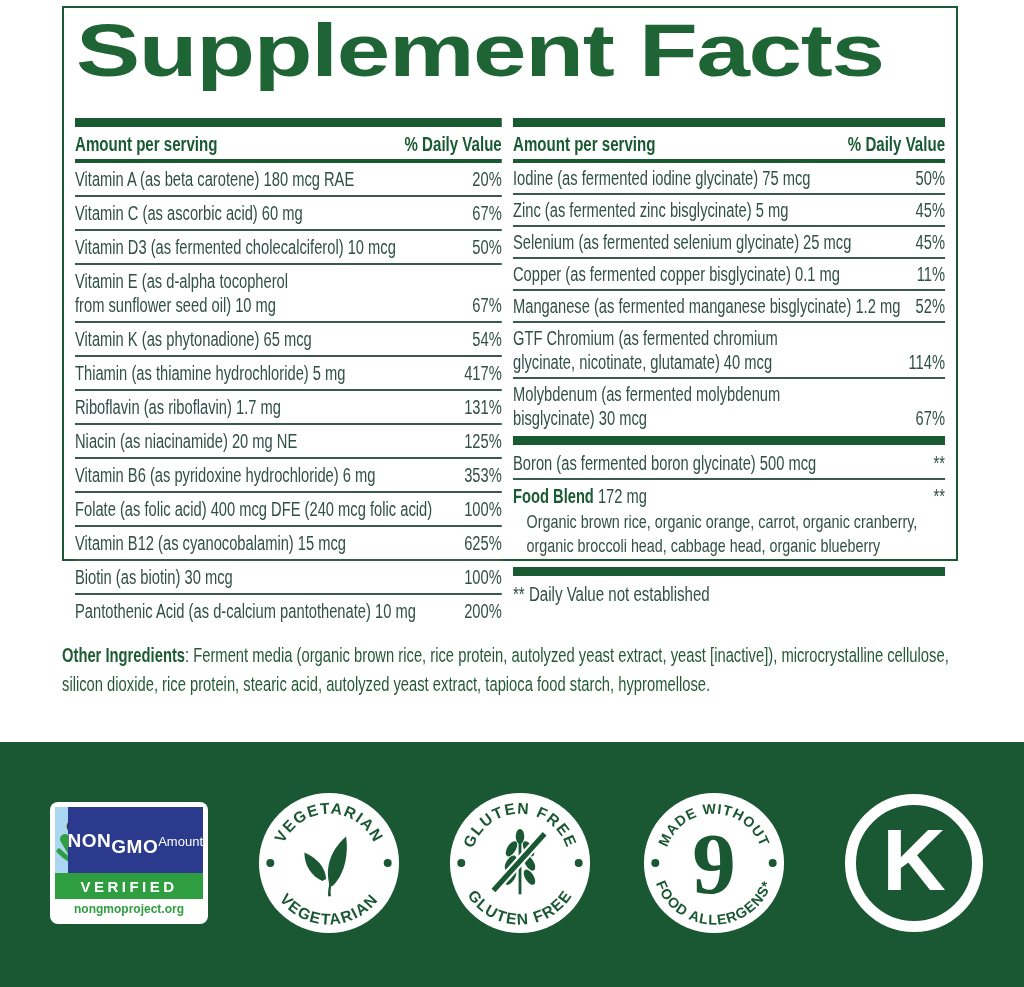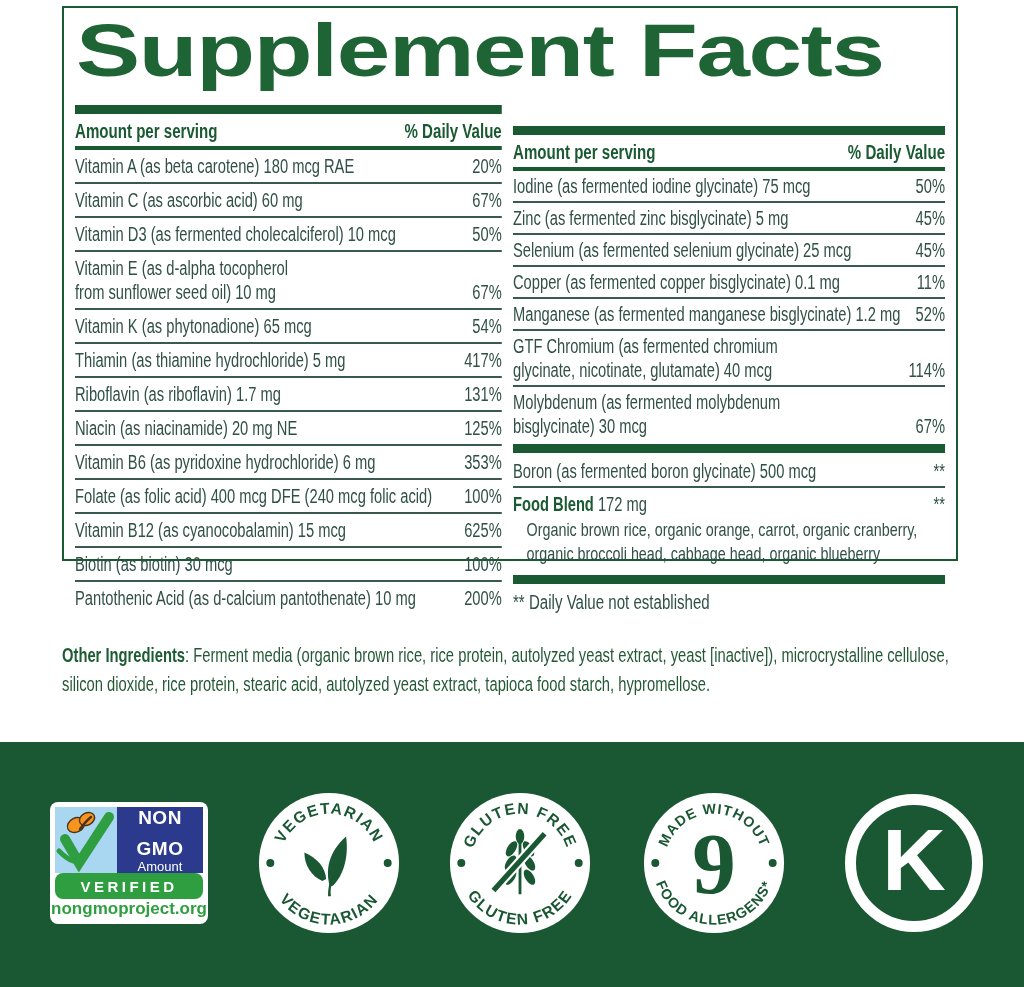--- a/index.html
+++ b/index.html
@@ -6,22 +6,22 @@
   body{
     width:1024px;height:987px;position:relative;background:#ffffff;
     font-family:"Liberation Sans",sans-serif;overflow:hidden;
   }
   
   .label-box{position:absolute;left:62px;top:6px;width:896px;height:555px;
     border:2.5px solid #1a5a32;box-sizing:border-box;background:#fff;}
   .title{position:absolute;left:12px;top:6px;font-size:74px;line-height:74px;
     font-weight:bold;color:#1f6434;letter-spacing:-1px;white-space:nowrap;
     transform:scaleX(1.30);transform-origin:0 0;}
-  .columns{position:absolute;left:11px;top:104px;width:877px;height:502px;
-    display:flex;align-items:flex-end;}
+  .columns{position:absolute;left:11px;top:110px;width:877px;height:502px;
+    display:flex;align-items:flex-start;}
   .col{position:relative;overflow:visible;}
   .col-l{width:427px;}
   .col-r{flex:1;}
   .vdivider{width:7px;background:#1a5a32;margin:0 8px 0 3px;}
   .inner{transform:scaleX(0.754);transform-origin:0 0;}
   .inner-l{width:566px;}
   .inner-r{width:573px;}
   .bar{height:9px;background:#1a5a32;}
   .bar-mid{margin:3px 0;}
   .hdr{display:flex;justify-content:space-between;align-items:flex-end;
@@ -46,28 +46,28 @@
   .other-inner{width:1250px;transform:scaleX(0.72);transform-origin:0 0;
     font-size:20.5px;line-height:29px;color:#245936;}
   .other-inner b{color:#1d5c33;}
   
   .footer{position:absolute;left:0;top:742px;width:1024px;height:245px;background:#1a5733;}
   
   .ng{position:absolute;left:50px;top:60px;width:158px;height:122px;background:#fff;
     border-radius:8px;padding:5px;box-sizing:border-box;display:flex;flex-direction:column;}
   .ng-top{display:flex;height:66px;}
   .ng-art{width:62px;background:#a9d7f2;position:relative;overflow:hidden;}
-  .ng-txt{flex:1;background:#2b3a8c;color:#fff;display:flex;flex-direction:column;
+  .ng-txt{flex:1;background:#2b3a8c;color:#fff;display:flex;flex-direction:row;
     align-items:center;justify-content:center;line-height:1;}
   .ng-non,.ng-gmo{font-size:19px;font-weight:bold;letter-spacing:.5px;}
   .ng-gmo{margin-top:12px;}
   .ng-project{font-size:13px;margin-top:2px;}
   .ng-verified{height:26px;background:#2f9e41;color:#fff;display:flex;align-items:center;
-    justify-content:center;font-size:15px;font-weight:bold;letter-spacing:3.5px;border-radius:8px;}
-  .ng-url{height:20px;color:#2f9e41;font-weight:bold;font-size:17px;display:flex;
+    justify-content:center;font-size:15px;font-weight:bold;letter-spacing:3.5px;}
+  .ng-url{height:20px;color:#2f9e41;font-weight:bold;font-size:12px;display:flex;
     align-items:center;justify-content:center;}
   
   .cbadge{position:absolute;width:142px;height:142px;}
   .cb-veg{left:258px;top:50px;}
   .cb-glu{left:449px;top:50px;}
   .cb-alg{left:643px;top:50px;}
   .arc{font-size:16.5px;font-weight:bold;letter-spacing:1.5px;fill:#1a5733;
     font-family:"Liberation Sans",sans-serif;}
   .arc-sm{font-size:15px;letter-spacing:1px;}
   .num9{font-family:"Liberation Serif",serif;font-weight:bold;font-size:92px;fill:#1a5733;}

